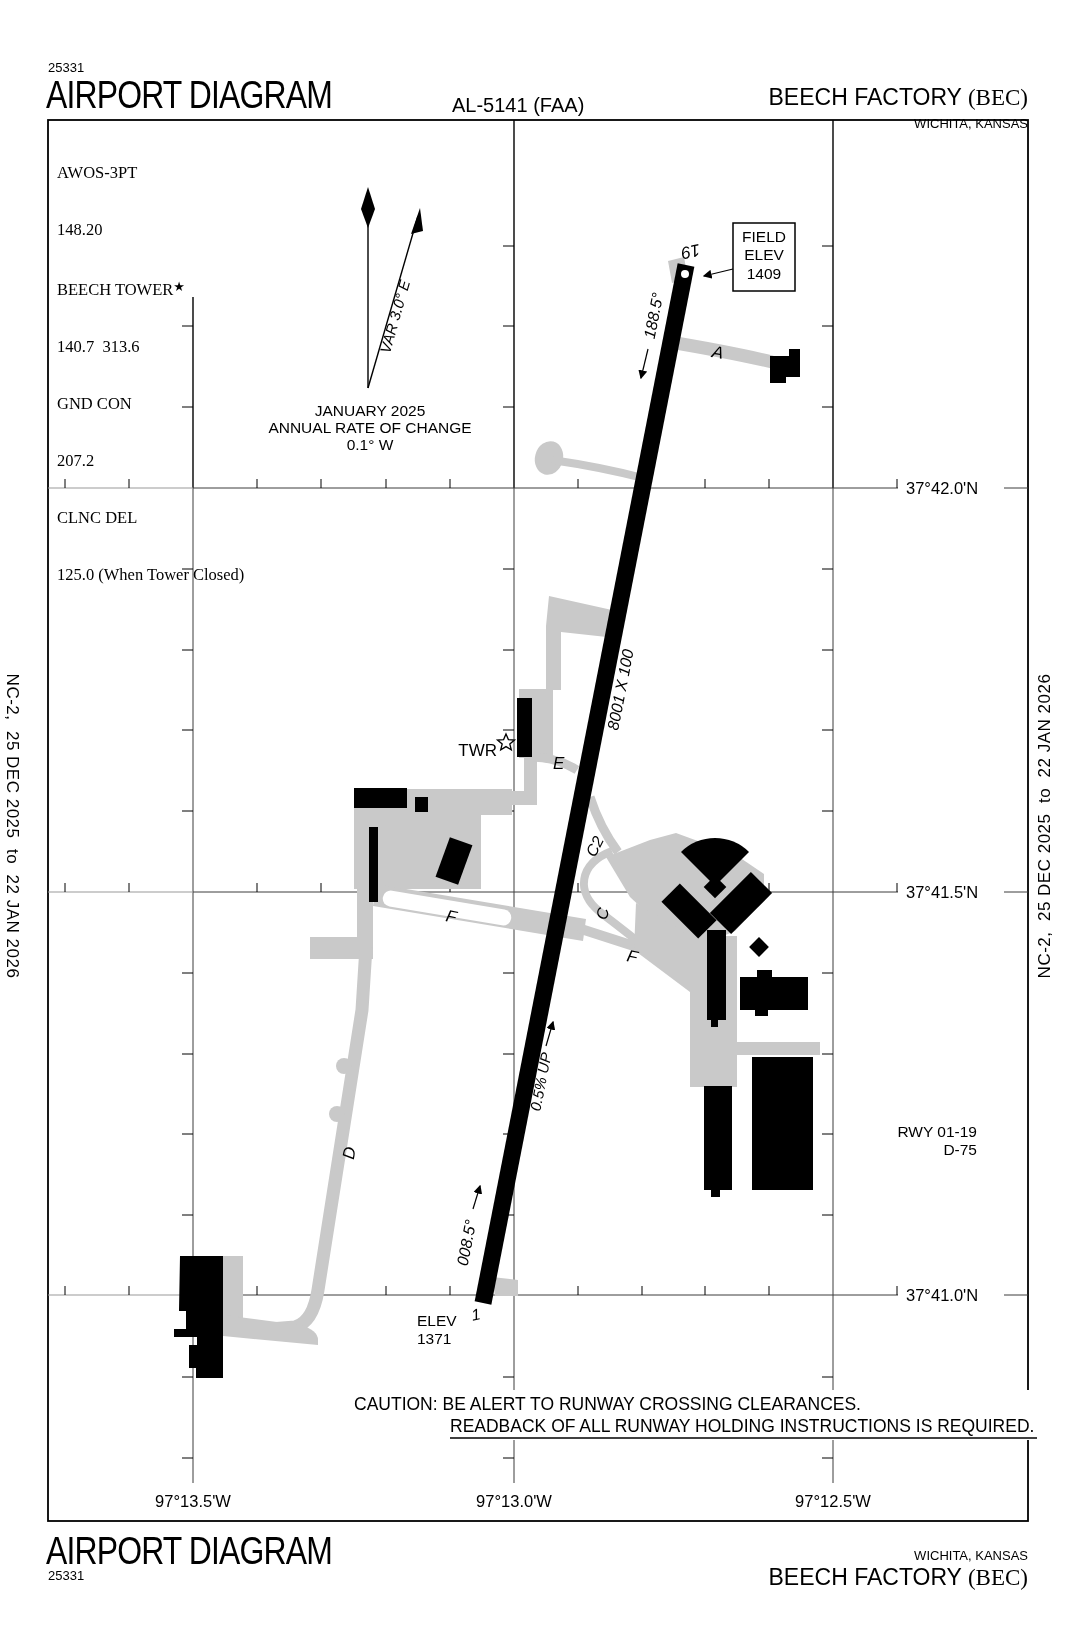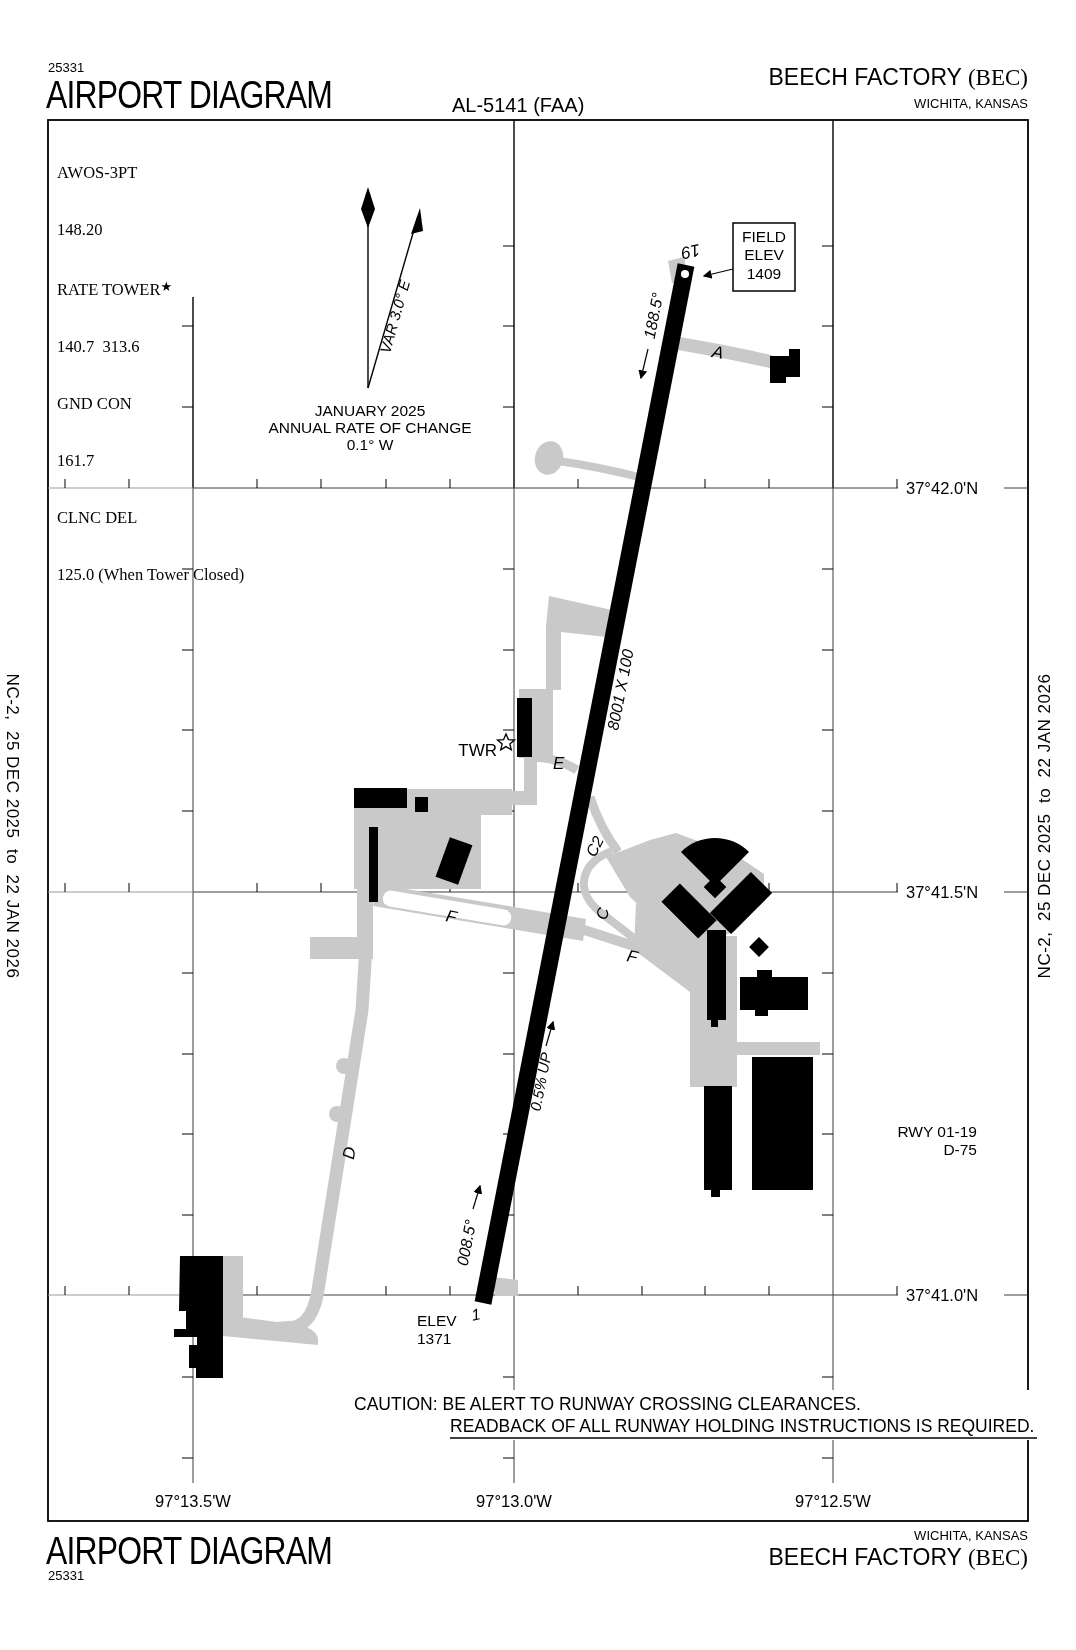--- a/index.html
+++ b/index.html
@@ -1,20 +1,20 @@
 <!DOCTYPE html>
 <html><head>
 <meta charset="utf-8">
 <style>
   html,body{margin:0;padding:0;background:#fff;}
   body{width:1076px;height:1650px;position:relative;font-family:"Liberation Sans",sans-serif;color:#000;overflow:hidden;}
   .abs{position:absolute;white-space:pre;}
   .big-title{font-size:38px;letter-spacing:-1px;transform:scaleX(0.84);transform-origin:0 50%;white-space:nowrap;}
   .small{font-size:13px;}
-  .right{text-align:center;}
+  .right{text-align:center;margin-top:20px;}
   .comm{font-size:16.5px;line-height:19px;}
   .side-text{font-size:17px;letter-spacing:.5px;width:400px;text-align:center;}
   svg text{fill:#000;font-family:"Liberation Sans",sans-serif;}
   .twy{font-style:italic;}
   .g{stroke:#3d3d3d;stroke-width:1;fill:none;}
   .glight{stroke:#999;stroke-width:1;fill:none;}
   .gdark{stroke:#000;stroke-width:1.4;fill:none;}
   .tick{stroke:#000;stroke-width:1;fill:none;}
   .pav{fill:#c9c9c9;stroke:none;}
   .pavs{fill:none;stroke:#c9c9c9;}
@@ -26,24 +26,24 @@
 
 <div class="abs small" style="left:48px;top:60px;">25331</div>
 <div class="abs big-title" style="left:46px;top:74px;">AIRPORT DIAGRAM</div>
 <div class="abs" style="left:452px;top:94px;font-size:20px;">AL-5141 (FAA)</div>
 <div class="abs right" style="right:48px;top:64px;font-size:23px;"><span>BEECH FACTORY</span> <span style="font-family:'Liberation Serif',serif;">(BEC)</span></div>
 <div class="abs right small" style="right:48px;top:96px;">WICHITA, KANSAS</div>
 
 <div class="abs comm" style="left:57px;top:125px;font-family:Liberation Serif, serif;">
   <div>AWOS-3PT</div>
   <div>148.20</div>
-  <div><span>RATE TOWER</span><span style="font-size:13px;vertical-align:4px;">★</span></div>
+  <div><span>BEECH TOWER</span><span style="font-size:13px;vertical-align:4px;">★</span></div>
   <div>140.7  313.6</div>
   <div>GND CON</div>
-  <div>161.7</div>
+  <div>207.2</div>
   <div>CLNC DEL</div>
   <div>125.0 (When Tower Closed)</div>
 </div>
 
 <div class="abs side-text" style="left:-188px;top:816px;transform:rotate(90deg);">NC-2,  25 DEC 2025  to  22 JAN 2026</div>
 <div class="abs side-text" style="left:845px;top:816px;transform:rotate(-90deg);">NC-2,  25 DEC 2025  to  22 JAN 2026</div>
 
 <svg class="abs" style="left:0;top:0;" width="1076" height="1650" viewBox="0 0 1076 1650">
   <defs>
     <marker id="ah" viewBox="0 0 10 10" refX="8.5" refY="5" markerWidth="7.5" markerHeight="7.5" orient="auto-start-reverse">

